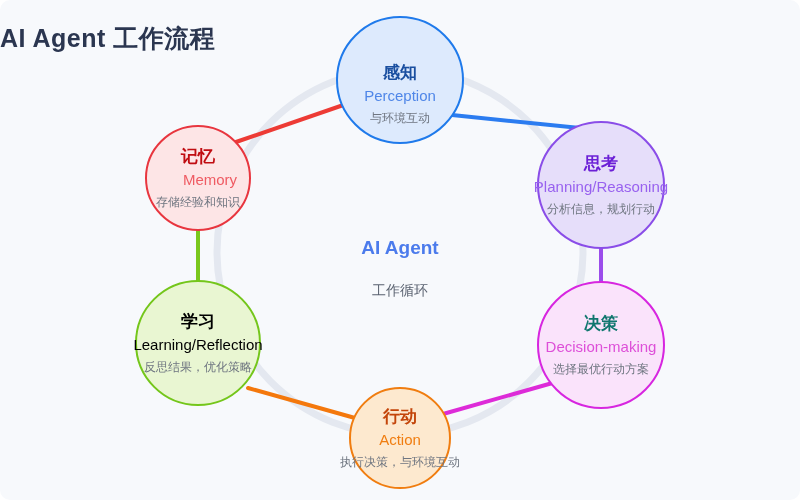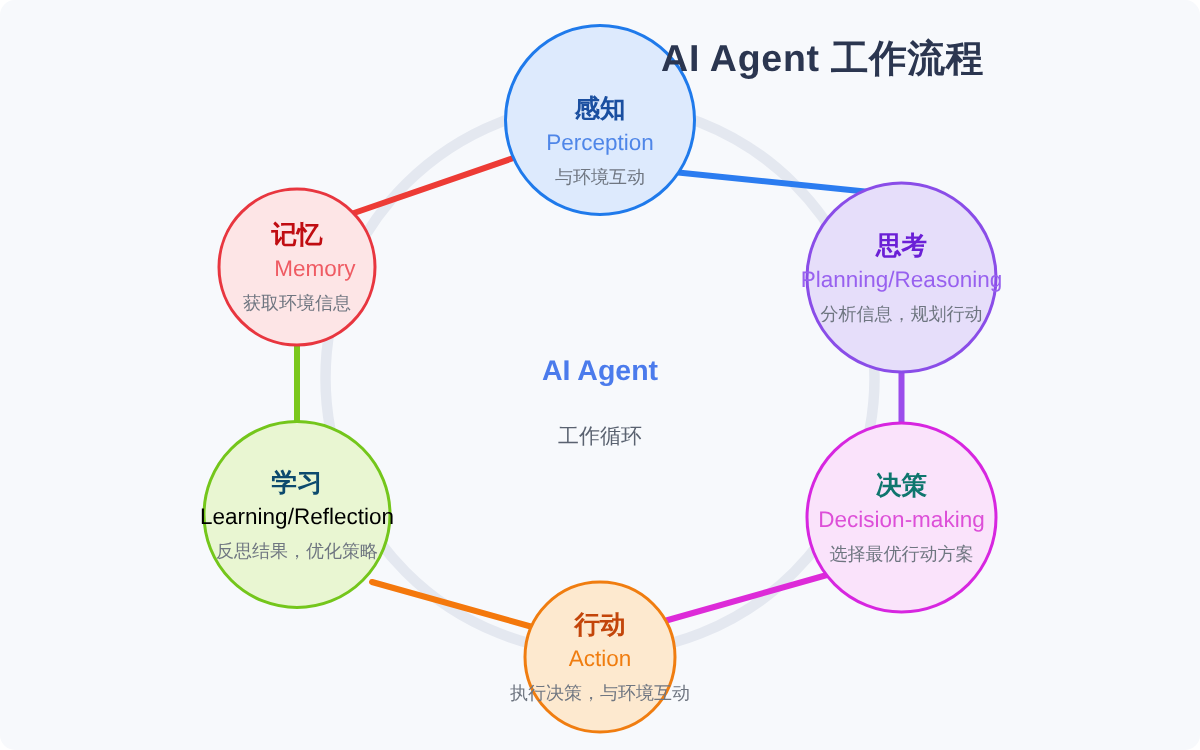--- a/index.html
+++ b/index.html
@@ -25,21 +25,21 @@
     left: 0;
     top: 0;
     width: 800px;
     height: 500px;
   }
   .diagram-title {
     position: absolute;
     left: 0;
     top: 22px;
     width: 656px;
-    text-align: right;
+    text-align: left;
     font-size: 25px;
     font-weight: bold;
     color: #2b3650;
     letter-spacing: 0.5px;
     z-index: 1;
   }
   .center-label {
     position: absolute;
     left: 300px;
     top: 236px;
@@ -138,23 +138,23 @@
         <div class="node-cn" style="color: #0f766e;">决策</div>
         <div class="node-en" style="color: rgb(221, 79, 216);">Decision-making</div>
         <div class="node-desc">选择最优行动方案</div>
       </div>
       <div class="node" style="left: 350px; top: 388px; width: 100px; height: 100px;">
         <div class="node-cn" style="color: rgb(195, 69, 10);">行动</div>
         <div class="node-en" style="color: rgb(240, 125, 16); text-align: right;">Action</div>
         <div class="node-desc">执行决策，与环境互动</div>
       </div>
       <div class="node" style="left: 136px; top: 281px; width: 124px; height: 124px;">
-        <div class="node-cn" style="color: #0c4a6e; font-family: Liberation Serif, serif;">学习</div>
+        <div class="node-cn" style="color: #000000; font-family: Liberation Serif, serif;">学习</div>
         <div class="node-en" style="color: #000000;">Learning/Reflection</div>
         <div class="node-desc">反思结果，优化策略</div>
       </div>
       <div class="node" style="left: 146px; top: 126px; width: 104px; height: 104px;">
         <div class="node-cn" style="color: rgb(192, 13, 18);">记忆</div>
         <div class="node-en" style="color: rgb(239, 91, 99); margin-left: 24px;">Memory</div>
-        <div class="node-desc">获取环境信息</div>
+        <div class="node-desc">存储经验和知识</div>
       </div>
     </div>
 </div>
 
 </body></html>

